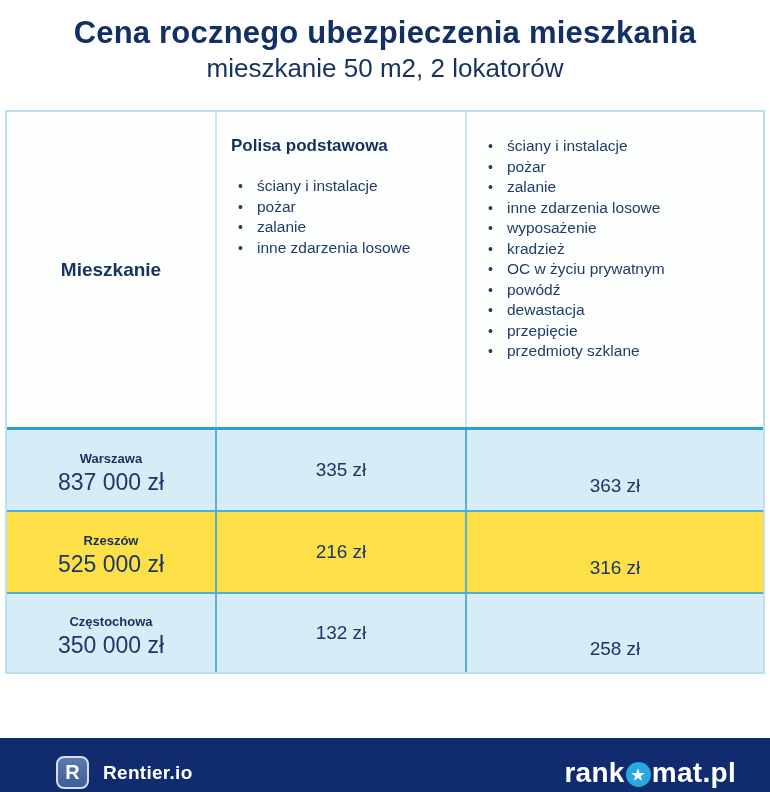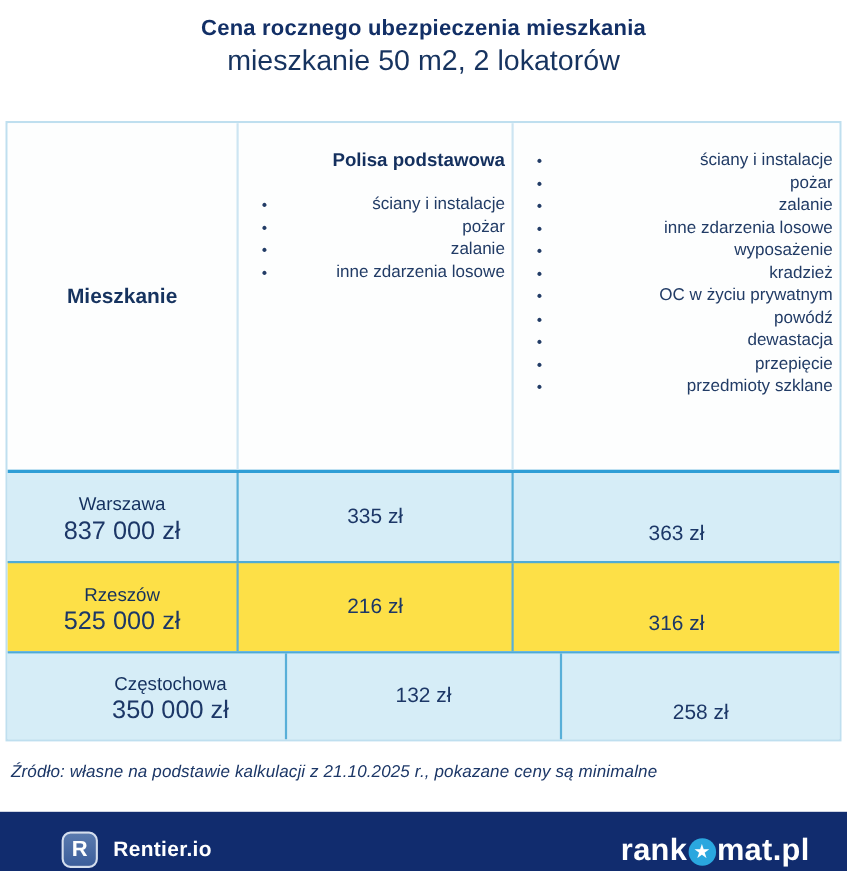--- a/index.html
+++ b/index.html
@@ -10,21 +10,21 @@
     color: #1c3767;
     position: relative;
     overflow: hidden;
   }
   .page { width: 770px; height: 792px; position: relative; }
 
   
   .title {
     margin-top: 15px;
     text-align: center;
-    font-size: 20px;
+    font-size: 31px;
     font-weight: 800;
     color: #122f66;
     letter-spacing: 0.2px;
   }
   .subtitle {
     text-align: center;
     font-size: 26px;
     font-weight: 400;
     color: #16335f;
     margin-top: 2px;
@@ -33,21 +33,21 @@
   
   .ins-table {
     position: absolute;
     left: 5px;
     top: 95px;
     width: 760px;
     border: 2px solid #bfdfef;
     background: #ffffff;
   }
   .thead { display: flex; height: 318px; background: #fdfefe; }
-  .thead .cell { border-right: 2px solid #cde5f2; text-align: right; }
+  .thead .cell { border-right: 2px solid #cde5f2; }
   .thead .cell:last-child { border-right: none; }
 
   .c1 { width: 210px; }
   .c2 { width: 250px; }
   .c3 { flex: 1; }
 
   .head-city {
     display: flex;
     align-items: center;
     justify-content: center;
@@ -80,24 +80,24 @@
   }
 
   .trow { display: flex; min-height: 80px; background: #fde047; }
   .thead { border-bottom: 3px solid #2f9ed6; }
   .trow + .trow { border-top: 2px solid #4fabd7; }
   .trow.blue { background: #d6edf7; }
   .trow .cell { border-right: 2px solid #58afd8; display: flex; align-items: center; justify-content: center; }
   .trow .cell:last-child { border-right: none; margin-top: 32px; }
   .r1 { height: 80px; }
   .r2 { height: 82px; }
-  .r3 { height: 79px; padding-left: 44px; }
+  .r3 { height: 79px; }
 
   .city-cell { flex-direction: column; }
-  .city-name { font-size: 17px; font-weight: 400; color: #14305e; line-height: 24px; }
+  .city-name { font-size: 13px; font-weight: 700; color: #14305e; line-height: 24px; }
   .city-value { font-size: 23px; font-weight: 400; color: #1c3767; line-height: 23px; }
   .price { font-size: 19px; color: #1c3767; }
 
   
   .source-note {
     position: absolute;
     left: 10px;
     top: 678px;
     font-size: 15.5px;
     font-style: italic;
@@ -216,21 +216,20 @@
       <div class="cell c1 city-cell">
         <div class="city-name">Częstochowa</div>
         <div class="city-value">350 000 zł</div>
       </div>
       <div class="cell c2 price">132 zł</div>
       <div class="cell c3 price">258 zł</div>
     </div>
 
   </div>
 
-  <div class="source-note">Źródło: własne na podstawie kalkulacji z 21.10.2025 r., pokazane ceny są minimalne</div>
 
   <div class="bottom-bar">
     <div class="rentier">
       <span class="r-badge">R</span>
       <span class="rentier-label">Rentier.io</span>
     </div>
     <div class="rankomat">
       <span>rank</span>
       <span class="star-circle">
         <span class="star-glyph">★</span>

